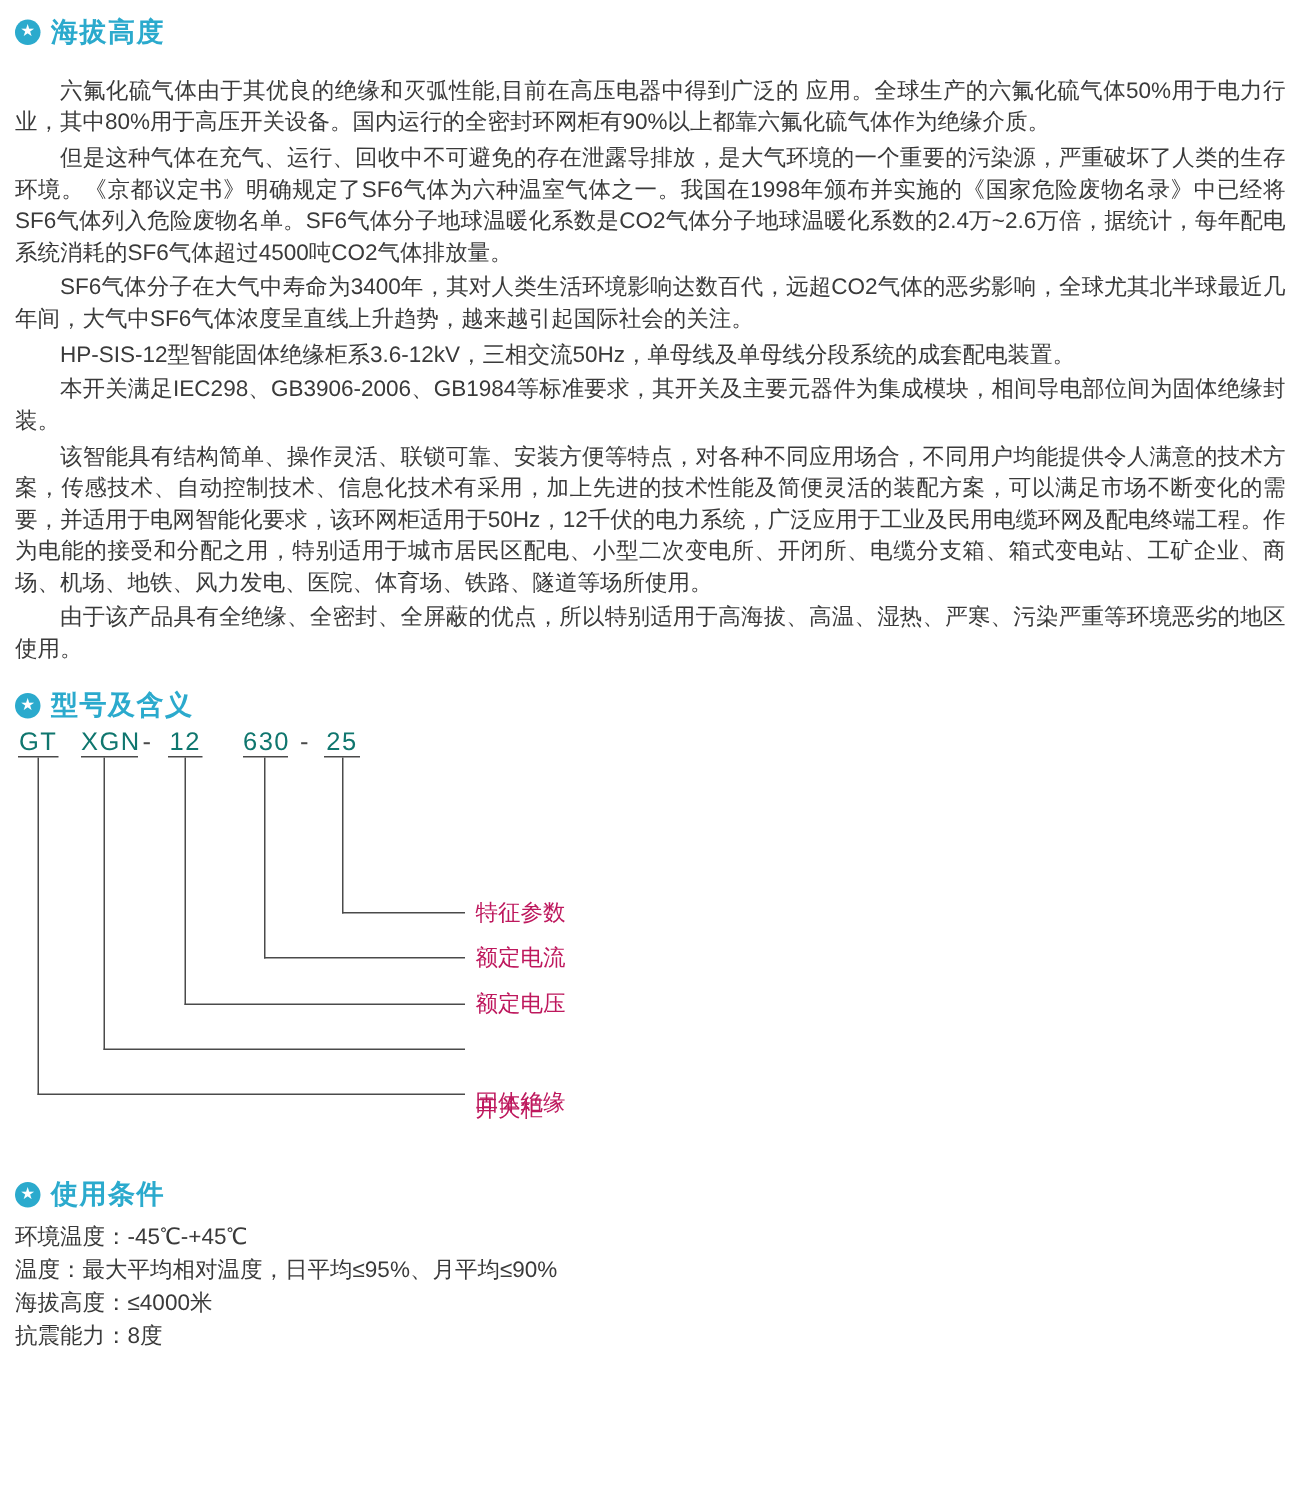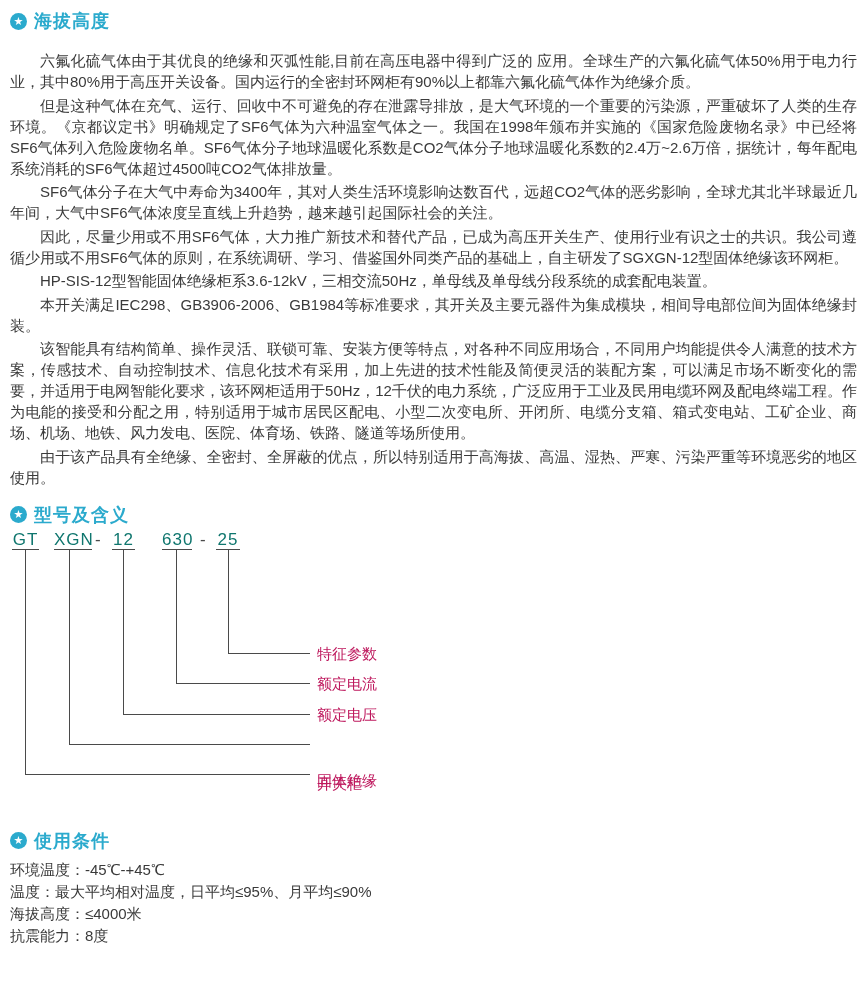--- a/index.html
+++ b/index.html
@@ -45,21 +45,20 @@
 <div class="content">
 
   <div class="sec-header">
     <span class="sec-icon">★</span>
     <span class="sec-title">海拔高度</span>
   </div>
   <div class="overview">
     <p class="para">六氟化硫气体由于其优良的绝缘和灭弧性能,目前在高压电器中得到广泛的 应用。全球生产的六氟化硫气体50%用于电力行业，其中80%用于高压开关设备。国内运行的全密封环网柜有90%以上都靠六氟化硫气体作为绝缘介质。</p>
     <p class="para">但是这种气体在充气、运行、回收中不可避免的存在泄露导排放，是大气环境的一个重要的污染源，严重破坏了人类的生存环境。《京都议定书》明确规定了SF6气体为六种温室气体之一。我国在1998年颁布并实施的《国家危险废物名录》中已经将SF6气体列入危险废物名单。SF6气体分子地球温暖化系数是CO2气体分子地球温暖化系数的2.4万~2.6万倍，据统计，每年配电系统消耗的SF6气体超过4500吨CO2气体排放量。</p>
     <p class="para">SF6气体分子在大气中寿命为3400年，其对人类生活环境影响达数百代，远超CO2气体的恶劣影响，全球尤其北半球最近几年间，大气中SF6气体浓度呈直线上升趋势，越来越引起国际社会的关注。</p>
-    <p class="para">因此，尽量少用或不用SF6气体，大力推广新技术和替代产品，已成为高压开关生产、使用行业有识之士的共识。我公司遵循少用或不用SF6气体的原则，在系统调研、学习、借鉴国外同类产品的基础上，自主研发了SGXGN-12型固体绝缘该环网柜。</p>
     <p class="para">HP-SIS-12型智能固体绝缘柜系3.6-12kV，三相交流50Hz，单母线及单母线分段系统的成套配电装置。</p>
     <p class="para">本开关满足IEC298、GB3906-2006、GB1984等标准要求，其开关及主要元器件为集成模块，相间导电部位间为固体绝缘封装。</p>
     <p class="para">该智能具有结构简单、操作灵活、联锁可靠、安装方便等特点，对各种不同应用场合，不同用户均能提供令人满意的技术方案，传感技术、自动控制技术、信息化技术有采用，加上先进的技术性能及简便灵活的装配方案，可以满足市场不断变化的需要，并适用于电网智能化要求，该环网柜适用于50Hz，12千伏的电力系统，广泛应用于工业及民用电缆环网及配电终端工程。作为电能的接受和分配之用，特别适用于城市居民区配电、小型二次变电所、开闭所、电缆分支箱、箱式变电站、工矿企业、商场、机场、地铁、风力发电、医院、体育场、铁路、隧道等场所使用。</p>
     <p class="para">由于该产品具有全绝缘、全密封、全屏蔽的优点，所以特别适用于高海拔、高温、湿热、严寒、污染严重等环境恶劣的地区使用。</p>
   </div>
 
   <div class="sec-header sec2">
     <span class="sec-icon">★</span>
     <span class="sec-title">型号及含义</span>
   </div>

